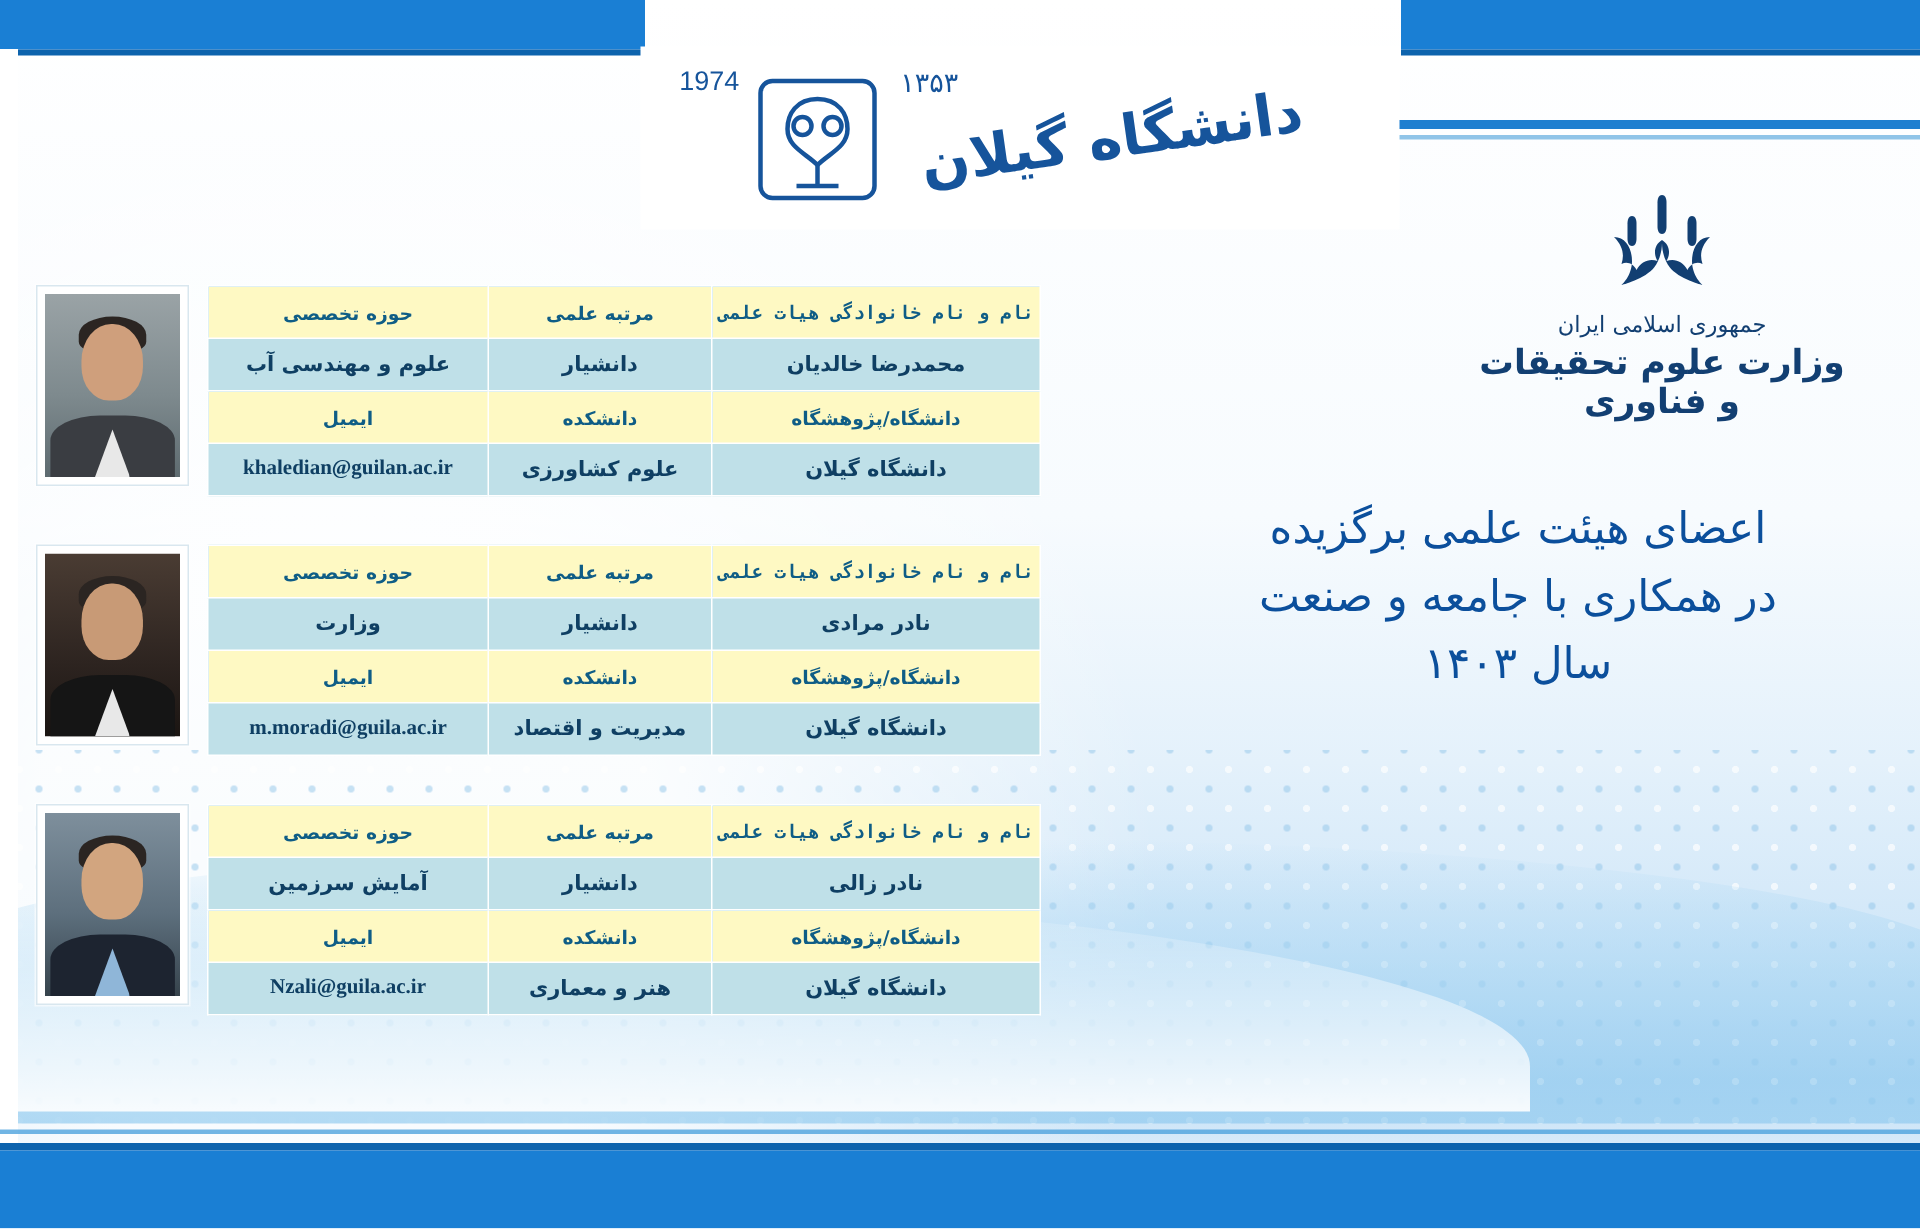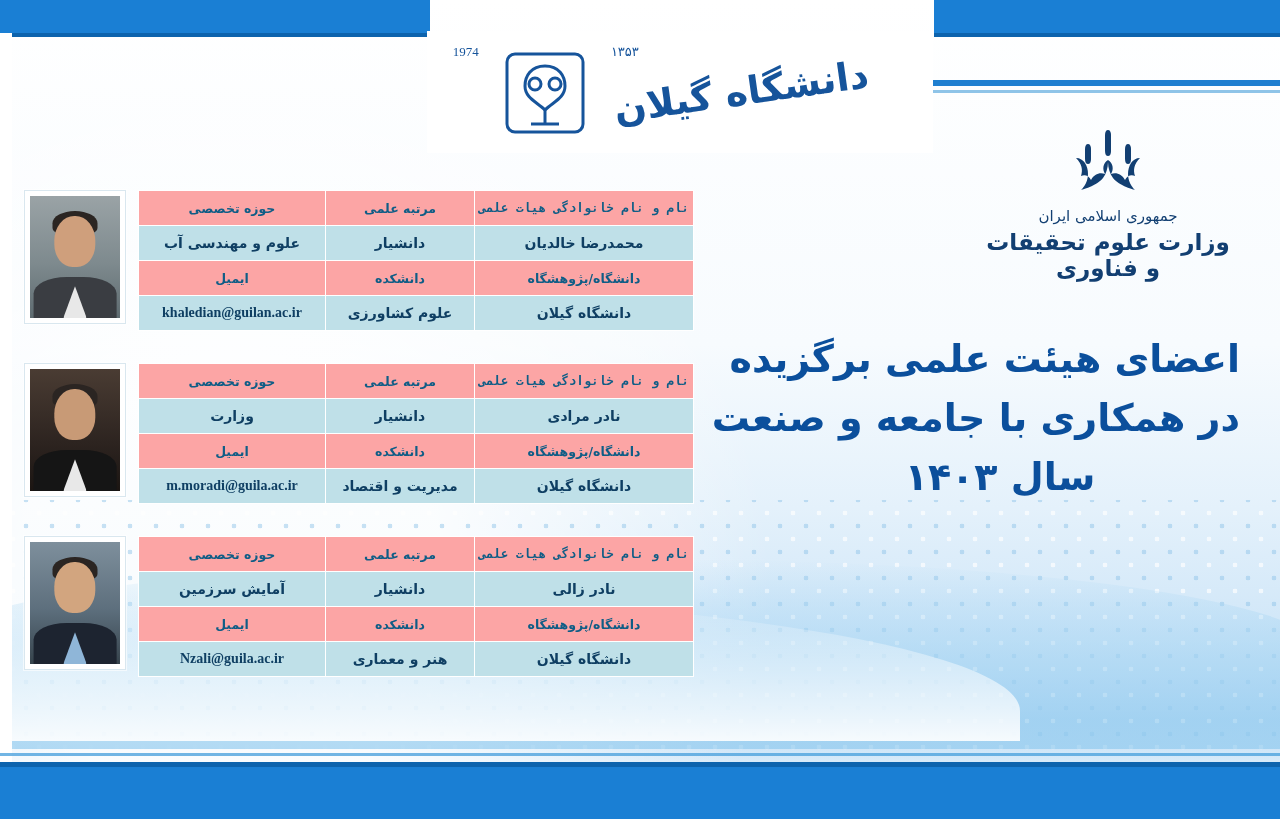--- a/index.html
+++ b/index.html
@@ -152,22 +152,22 @@
   .logo-en .l2 { font-size: 30px; font-weight: 700; letter-spacing: 5px; margin-top: 3px; }
   .logo-mark {
     position: relative;
     width: 108px;
     height: 92px;
   }
   .logo-mark svg { display: block; }
   .logo-year {
     position: absolute;
     color: #16549b;
-    font-size: 13px;
-    font-family: Liberation Serif, serif;
+    font-size: 18px;
+    font-family: Liberation Sans, sans-serif;
     top: -2px;
   }
   .logo-year.left { left: -38px; }
   .logo-year.right { right: -40px; }
   .logo-fa {
     color: #16549b;
     font-size: 38px;
     font-weight: 700;
     font-family: "DejaVu Sans", sans-serif;
     white-space: nowrap;
@@ -197,27 +197,27 @@
   }
   .ministry .m2 {
     font-size: 23px;
     font-weight: 700;
     margin-top: 4px;
   }
 
   
   .headline {
     position: absolute;
-    right: 40px;
+    right: 28px;
     top: 330px;
     width: 480px;
     text-align: center;
     color: #0b4f9c;
-    font-weight: 700;
-    font-size: 38px;
+    font-weight: 400;
+    font-size: 29px;
     line-height: 1.55;
   }
   .headline div { white-space: nowrap; }
 
   
   .cards {
     position: absolute;
     left: 24px;
     top: 190px;
     width: 670px;
@@ -240,21 +240,21 @@
     height: 30px;
     text-align: center;
     color: #0f3f63;
     font-size: 14px;
     font-weight: 700;
     padding: 2px 4px;
     overflow: hidden;
     white-space: nowrap;
   }
   .card table tr.head td {
-    background: #fca5a5;
+    background: #fef9c3;
     color: #0f5d86;
     font-size: 12.5px;
   }
   .card table tr.val td {
     background: #bfe0e8;
   }
   .col-a { width: 210px; font-family: Liberation Mono, monospace; }
   .col-b { width: 140px; }
   .col-c { width: 178px; }
   td.email {

